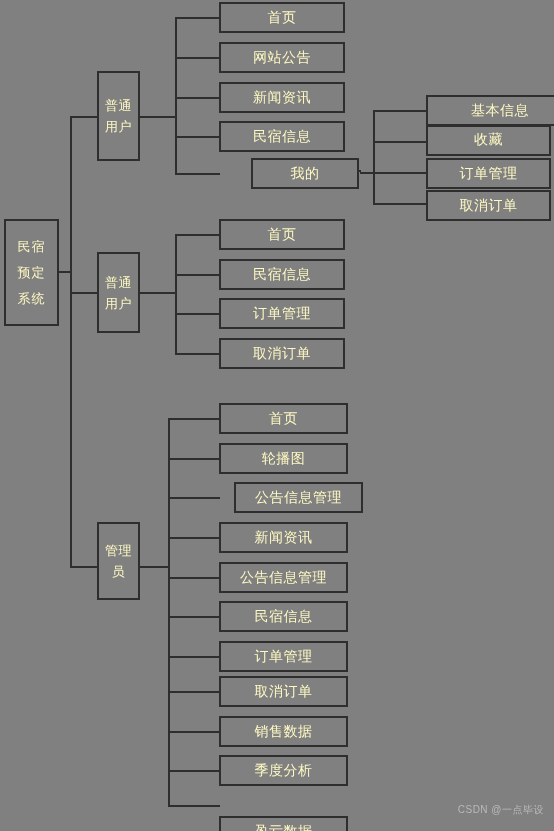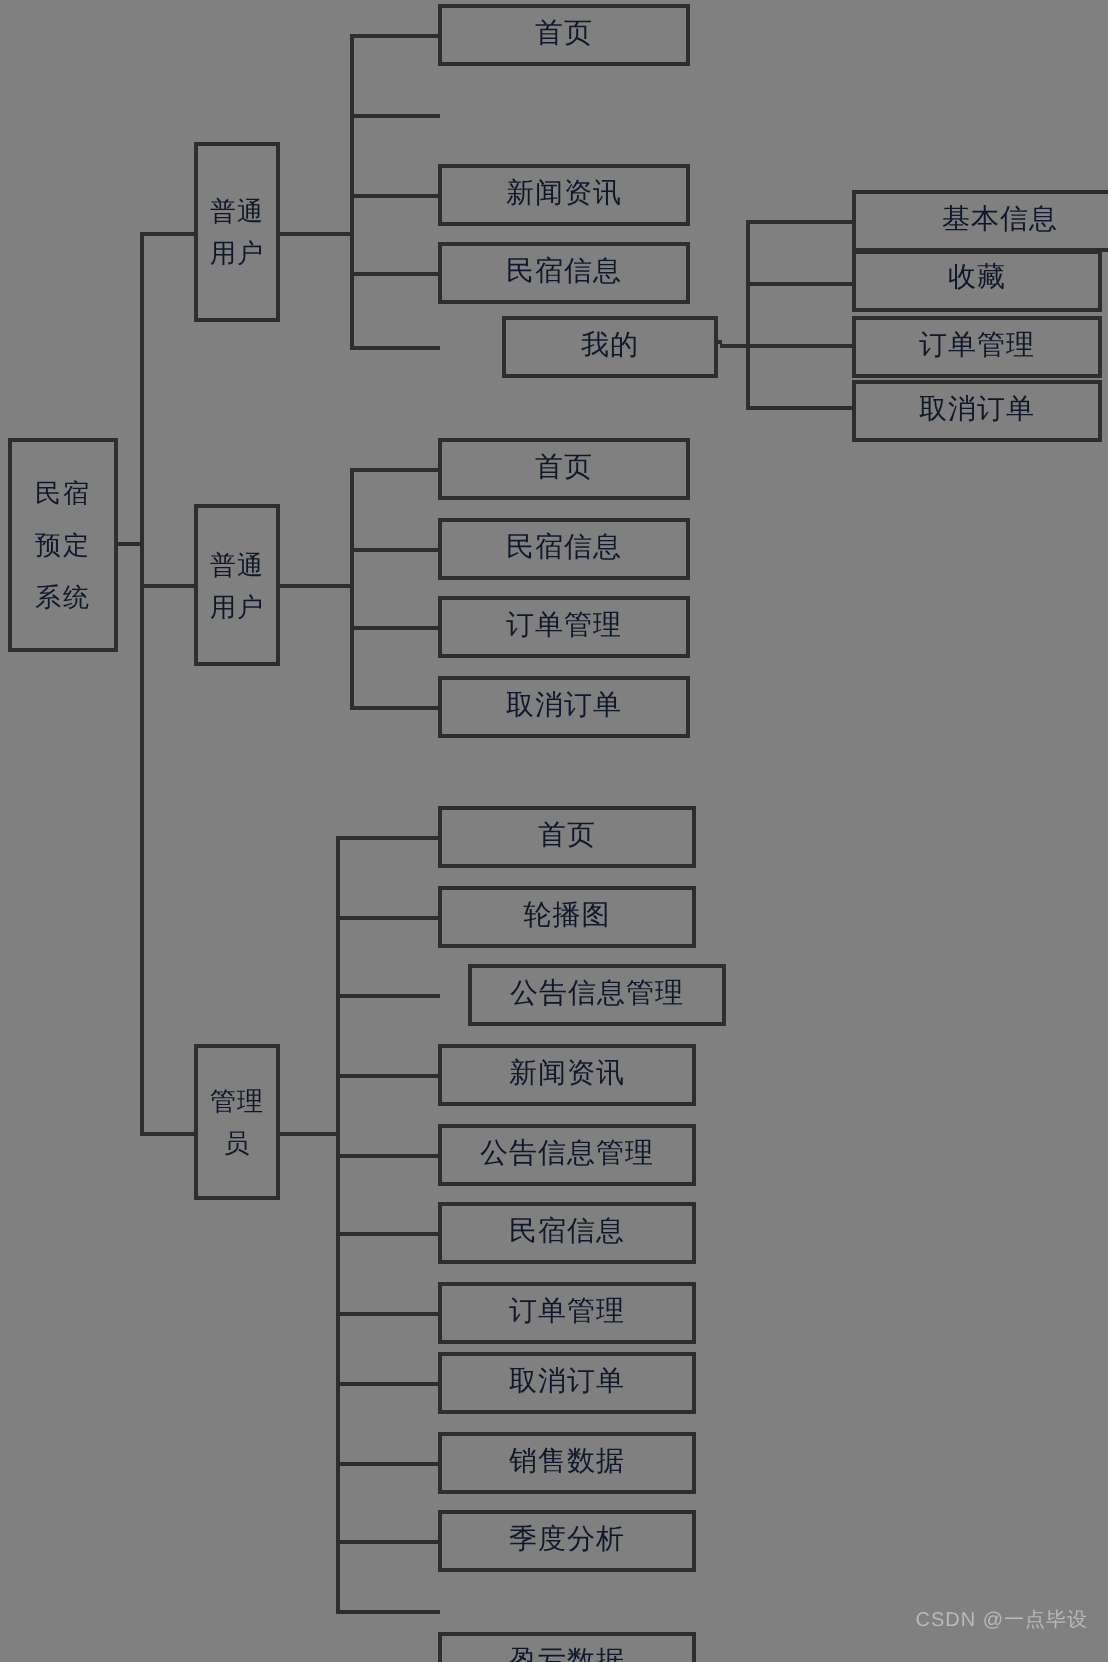--- a/index.html
+++ b/index.html
@@ -13,21 +13,21 @@
     height: 831px;
     background: #808080;
     overflow: hidden;
     font-family: "Liberation Serif", "DejaVu Serif", serif;
   }
   .node {
     position: absolute;
     box-sizing: border-box;
     border: 2px solid #2e2e2e;
     background: #808080;
-    color: #0f172a;
+    color: #fef9c3;
     display: flex;
     align-items: center;
     justify-content: center;
     text-align: center;
     font-size: 14px;
     line-height: 19px;
     letter-spacing: 0.5px;
     white-space: pre-line;
   }
   .node.root {
@@ -112,20 +112,21 @@
   <div class="node branch" style="left:97px; top:71px; width:43px; height:90px;">普通
 用户</div>
 
   <div class="node branch" style="left:97px; top:252px; width:43px; height:81px;">普通
 用户</div>
 
   <div class="node branch" style="left:97px; top:522px; width:43px; height:78px;">管理
 员</div>
 
   <div class="node" style="left:219px; top:2px; width:126px; height:31px;">首页</div>
+  <div class="node" style="left:219px; top:42px; width:126px; height:31px;">网站公告</div>
   <div class="node" style="left:219px; top:82px; width:126px; height:31px;">新闻资讯</div>
   <div class="node" style="left:219px; top:121px; width:126px; height:31px;">民宿信息</div>
   <div class="node" style="left:219px; top:158px; width:108px; height:31px;margin-left:32px;">我的</div>
 
   <div class="node" style="left:426px; top:95px; width:148px; height:31px;">基本信息</div>
   <div class="node" style="left:426px; top:125px; width:125px; height:31px;font-family:Liberation Mono, monospace;">收藏</div>
   <div class="node" style="left:426px; top:158px; width:125px; height:31px;">订单管理</div>
   <div class="node" style="left:426px; top:190px; width:125px; height:31px;">取消订单</div>
 
   <div class="node" style="left:219px; top:219px; width:126px; height:31px;">首页</div>

